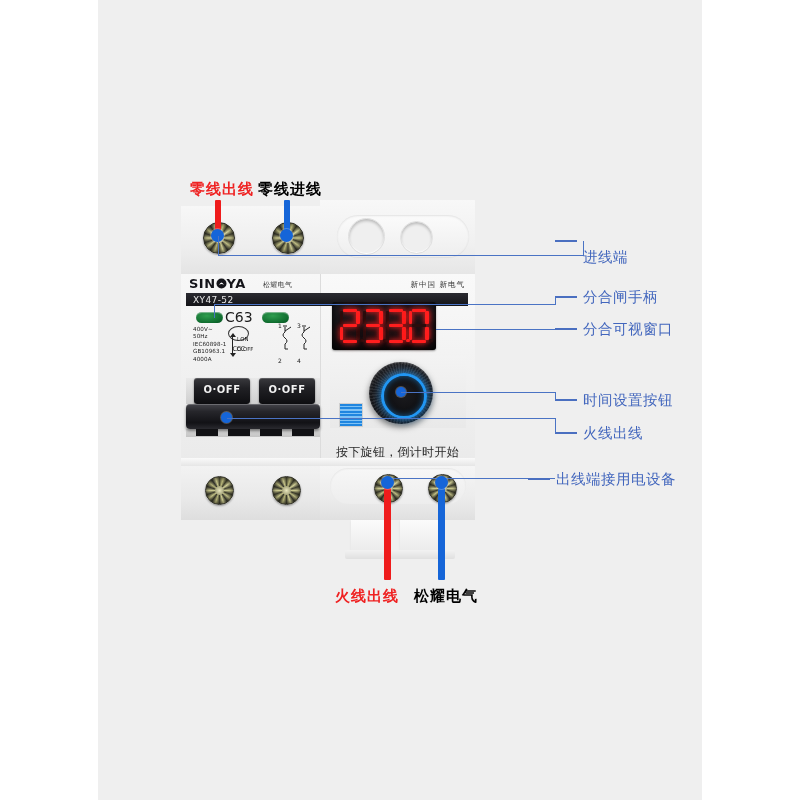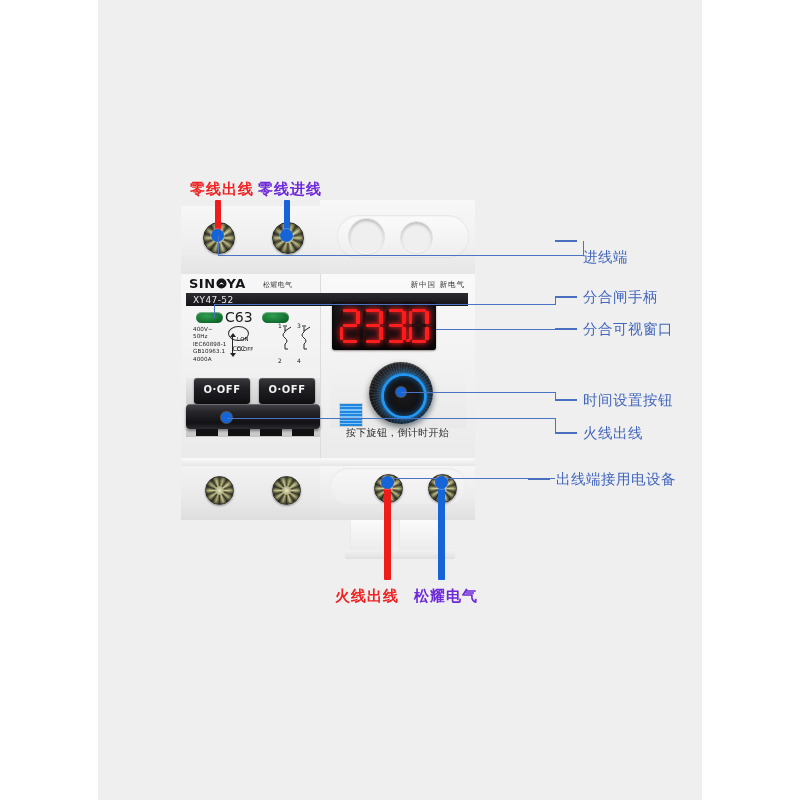--- a/index.html
+++ b/index.html
@@ -218,22 +218,22 @@
     border:3px solid #2196f3;
     box-shadow:0 0 8px #2196f3, inset 0 0 6px rgba(33,150,243,.6);
     background:radial-gradient(circle at 50% 45%,#1b1b1f,#0a0a0c);
   }
   .blue-strip{
     position:absolute;left:339px;top:403px;width:22px;height:22px;
     background:repeating-linear-gradient(180deg,#1f86e0 0px,#1f86e0 2px,#7fc2f5 2px,#7fc2f5 3.4px);
     border:1px solid #cfcfcf;
   }
   .knob-hint{
-    position:absolute;left:320px;top:426px;width:155px;text-align:center;
-    font-size:10px;color:#2a2a2a;font-family:Liberation Sans, sans-serif;letter-spacing:.3px;
+    position:absolute;left:320px;top:444px;width:155px;text-align:center;
+    font-size:12px;color:#2a2a2a;font-family:Liberation Sans, sans-serif;letter-spacing:.3px;
   }
   .face-divider{position:absolute;left:320px;top:274px;width:1px;height:192px;background:#dcdcdc;}
   .shelf{position:absolute;left:181px;top:458px;width:294px;height:9px;
     background:linear-gradient(180deg,#fafafa,#e3e3e3);}
 
   
   .screw{position:absolute;width:30px;height:30px;border-radius:50%;
     background:
       conic-gradient(#4b4b33 0deg,#b9b77a 18deg,#3a3a28 36deg,#d6d49a 54deg,#404030 72deg,
                      #c9c78d 90deg,#39392a 108deg,#bfbd84 126deg,#33332a 144deg,#cfcd92 162deg,
@@ -258,21 +258,21 @@
   .dash{position:absolute;height:1.5px;background:#4a6fc0;}
   .anno{
     position:absolute;font-size:14.5px;color:#4266bd;white-space:nowrap;
     font-family:"DejaVu Sans",sans-serif;font-weight:500;letter-spacing:.5px;
   }
   .anno-red{
     position:absolute;font-size:15px;color:#ef2222;white-space:nowrap;
     font-family:"DejaVu Sans",sans-serif;font-weight:bold;letter-spacing:1px;
   }
   .anno-blue{
-    position:absolute;font-size:15px;color:#6d28d9;white-space:nowrap;
+    position:absolute;font-size:15px;color:#000000;white-space:nowrap;
     font-family:"DejaVu Sans",sans-serif;font-weight:bold;letter-spacing:1px;
   }
 </style>
 </head>
 <body>
 
 <div id="stage">
   <div class="bg-panel"></div>
 
   <div>

